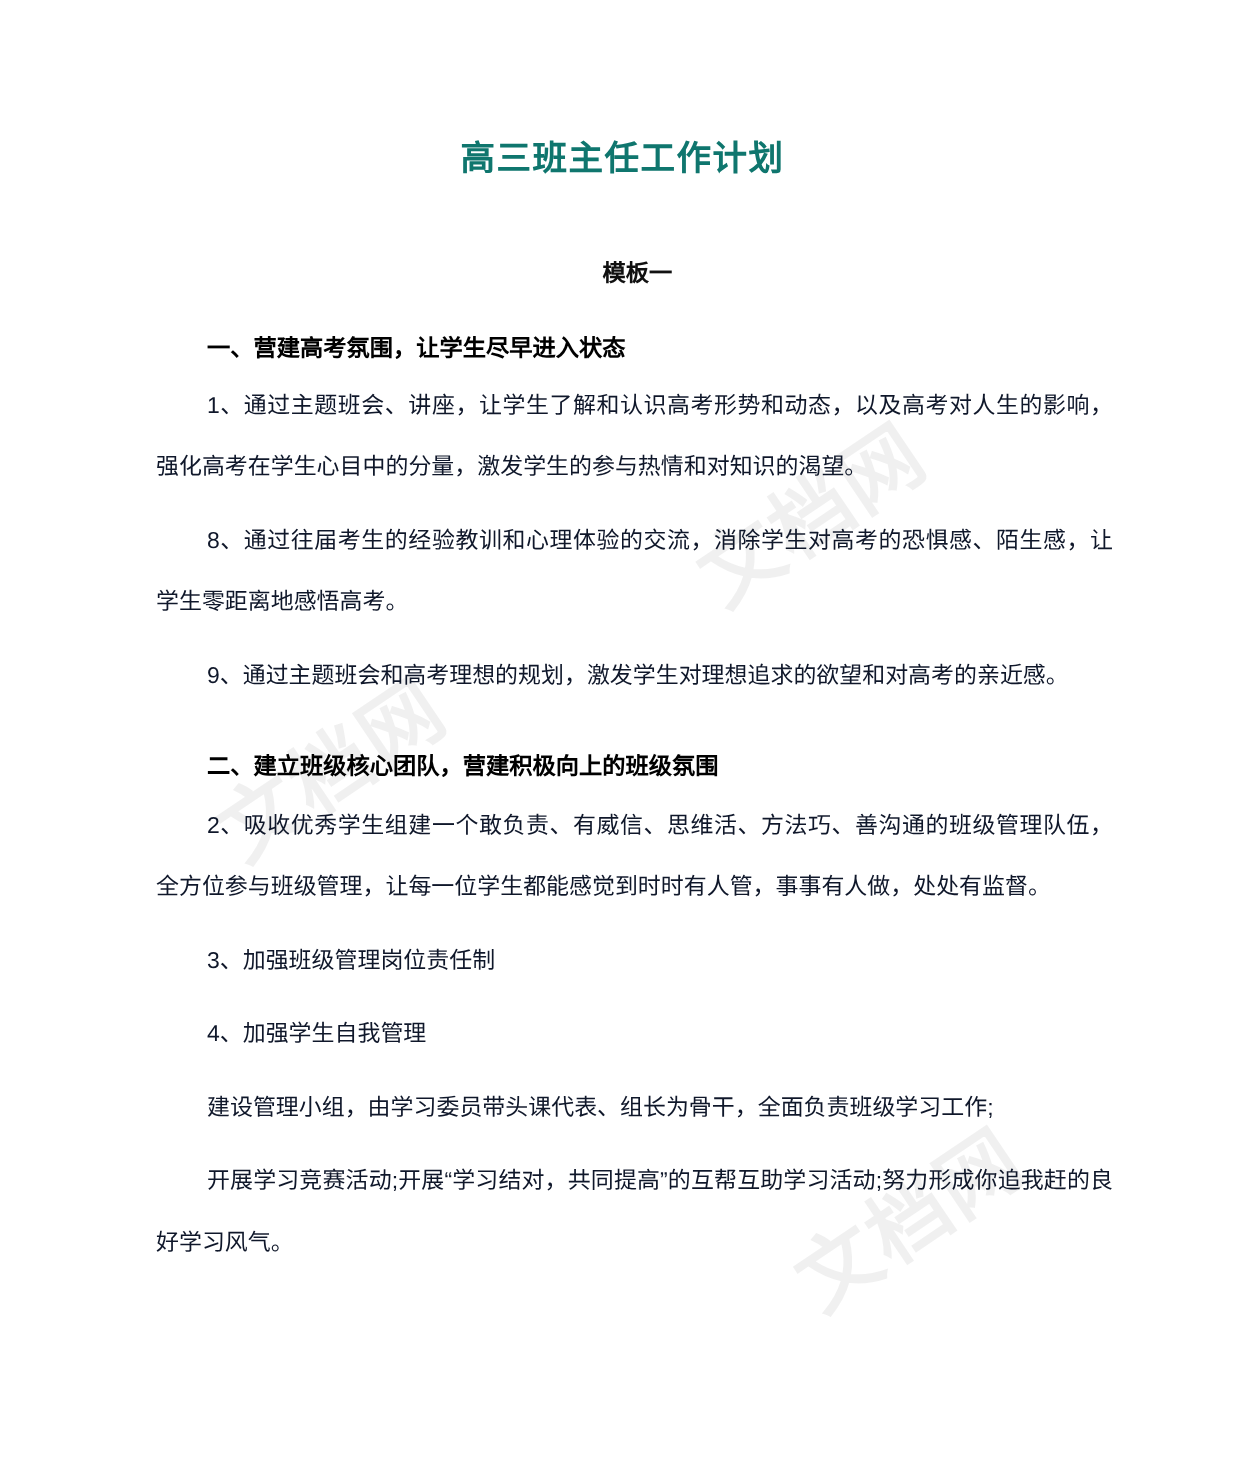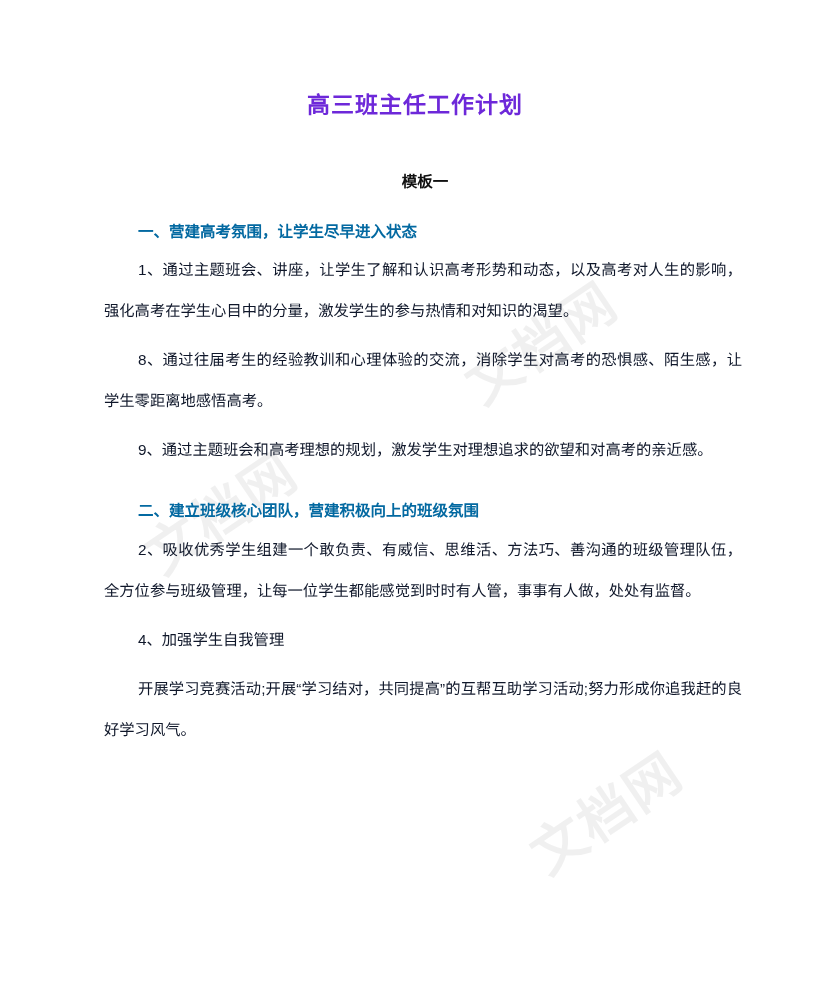--- a/index.html
+++ b/index.html
@@ -52,37 +52,37 @@
     padding: 0;
   }
 
   .doc-title {
     text-align: center;
     font-size: 23px;
     font-weight: 700;
     letter-spacing: 1px;
     margin: 0;
     padding-top: 86px;
-    color: #6d28d9;
+    color: #0f766e;
   }
 
   .subtitle {
     text-align: center;
     font-size: 15.5px;
     font-weight: 700;
     margin: 0;
     padding-top: 49px;
     color: #111111;
     padding-left: 20px;
   }
 
   .section-heading {
     font-size: 15.5px;
     font-weight: 700;
-    color: #0369a1;
+    color: #000000;
     margin: 0;
     padding-left: 138px;
     padding-top: 29px;
     line-height: 1.5;
   }
 
   .para {
     font-size: 15.3px;
     font-weight: 400;
     color: #0f172a;
@@ -120,19 +120,21 @@
     <div>
       <h2 class="section-heading">一、营建高考氛围，让学生尽早进入状态</h2>
       <p class="para first-after-heading">1、通过主题班会、讲座，让学生了解和认识高考形势和动态，以及高考对人生的影响，强化高考在学生心目中的分量，激发学生的参与热情和对知识的渴望。</p>
       <p class="para">8、通过往届考生的经验教训和心理体验的交流，消除学生对高考的恐惧感、陌生感，让学生零距离地感悟高考。</p>
       <p class="para">9、通过主题班会和高考理想的规划，激发学生对理想追求的欲望和对高考的亲近感。</p>
     </div>
 
     <div>
       <h2 class="section-heading">二、建立班级核心团队，营建积极向上的班级氛围</h2>
       <p class="para first-after-heading">2、吸收优秀学生组建一个敢负责、有威信、思维活、方法巧、善沟通的班级管理队伍，全方位参与班级管理，让每一位学生都能感觉到时时有人管，事事有人做，处处有监督。</p>
+      <p class="para">3、加强班级管理岗位责任制</p>
       <p class="para">4、加强学生自我管理</p>
+      <p class="para">建设管理小组，由学习委员带头课代表、组长为骨干，全面负责班级学习工作;</p>
       <p class="para">开展学习竞赛活动;开展“学习结对，共同提高”的互帮互助学习活动;努力形成你追我赶的良好学习风气。</p>
 
     </div>
 
   </div>
 </div>
 
 </body></html>

